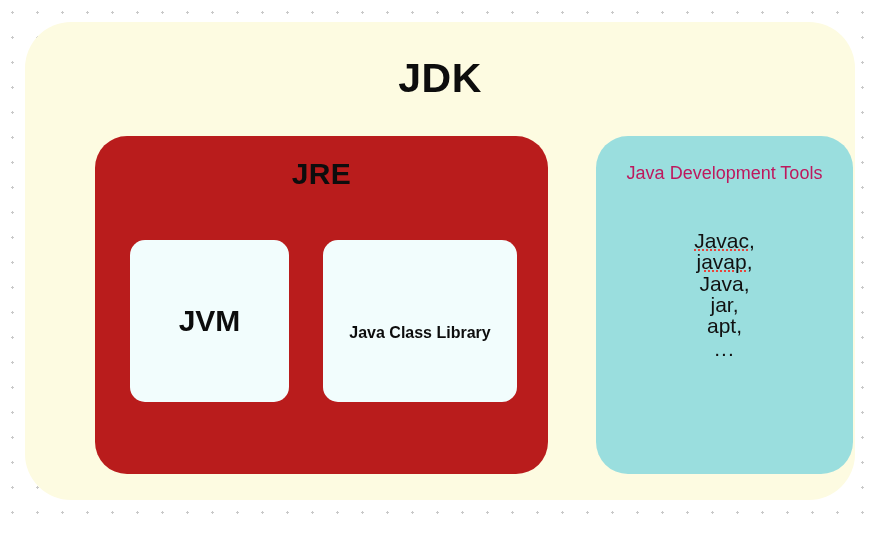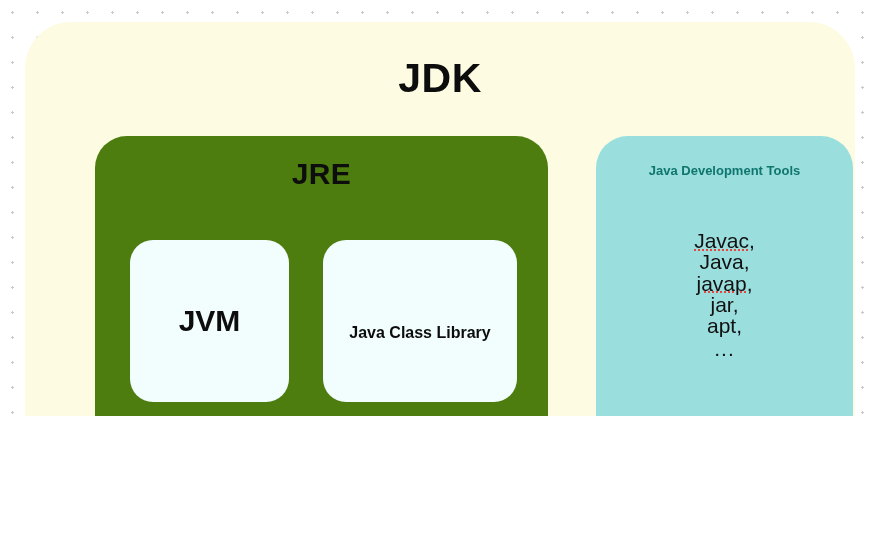--- a/index.html
+++ b/index.html
@@ -6,21 +6,21 @@
     margin: 0;
     padding: 0;
     background: #ffffff;
   }
   body {
     font-family: "Liberation Sans", sans-serif;
   }
   #canvas {
     position: relative;
     width: 879px;
-    height: 416px;
+    height: 536px;
     overflow: hidden;
     background-color: #ffffff;
     background-image:
       radial-gradient(#c9c9c9 1.1px, transparent 1.2px);
     background-size: 25px 25px;
     background-position: 0px 0px;
   }
   .dot-layer {
     position: absolute;
     inset: 0;
@@ -50,41 +50,41 @@
     line-height: 1;
   }
 
   
   .jre-box {
     position: absolute;
     left: 70px;
     top: 114px;
     width: 453px;
     height: 338px;
-    background: #4d7c0f;
+    background: #b91c1c;
     border-radius: 32px;
   }
   .jre-title {
     position: absolute;
     left: 0;
     top: 23px;
     width: 100%;
     text-align: center;
     font-size: 30px;
     font-weight: bold;
     letter-spacing: 0.3px;
     color: #0d0d0d;
     line-height: 1;
   }
 
   
   .inner-box {
     position: absolute;
     background: #f2fdfd;
-    border-radius: 23px;
+    border-radius: 15px;
     display: flex;
     align-items: center;
     justify-content: center;
   }
   .jvm-box {
     left: 35px;
     top: 104px;
     width: 159px;
     height: 162px;
   }
@@ -118,23 +118,23 @@
     height: 338px;
     background: #9adede;
     border-radius: 32px;
   }
   .tools-title {
     position: absolute;
     left: 0;
     top: 28px;
     width: 100%;
     text-align: center;
-    font-size: 13px;
-    font-weight: bold;
-    color: #0f766e;
+    font-size: 18px;
+    font-weight: normal;
+    color: #be185d;
     line-height: 1;
   }
   .tools-list {
     position: absolute;
     left: 0;
     top: 94px;
     width: 100%;
     text-align: center;
     font-size: 21px;
     color: #111111;
@@ -178,22 +178,22 @@
       <div class="inner-box jcl-box">
         <span class="jcl-label">Java Class Library</span>
       </div>
     </div>
 
     <div class="tools-box">
       <div class="tools-title">Java Development Tools</div>
 
       <div class="tools-list" id="tools-list">
           <span class="tool-item"><span class="spell-error">Javac,</span></span>
+          <span class="tool-item"><span class="spell-error">javap,</span></span>
           <span class="tool-item">Java,</span>
-          <span class="tool-item"><span class="spell-error">javap,</span></span>
           <span class="tool-item">jar,</span>
           <span class="tool-item">apt,</span>
           <span class="tool-item ellipsis-item">...</span>
         </div>
     </div>
 
   </div>
 </div>
 
 </body></html>

